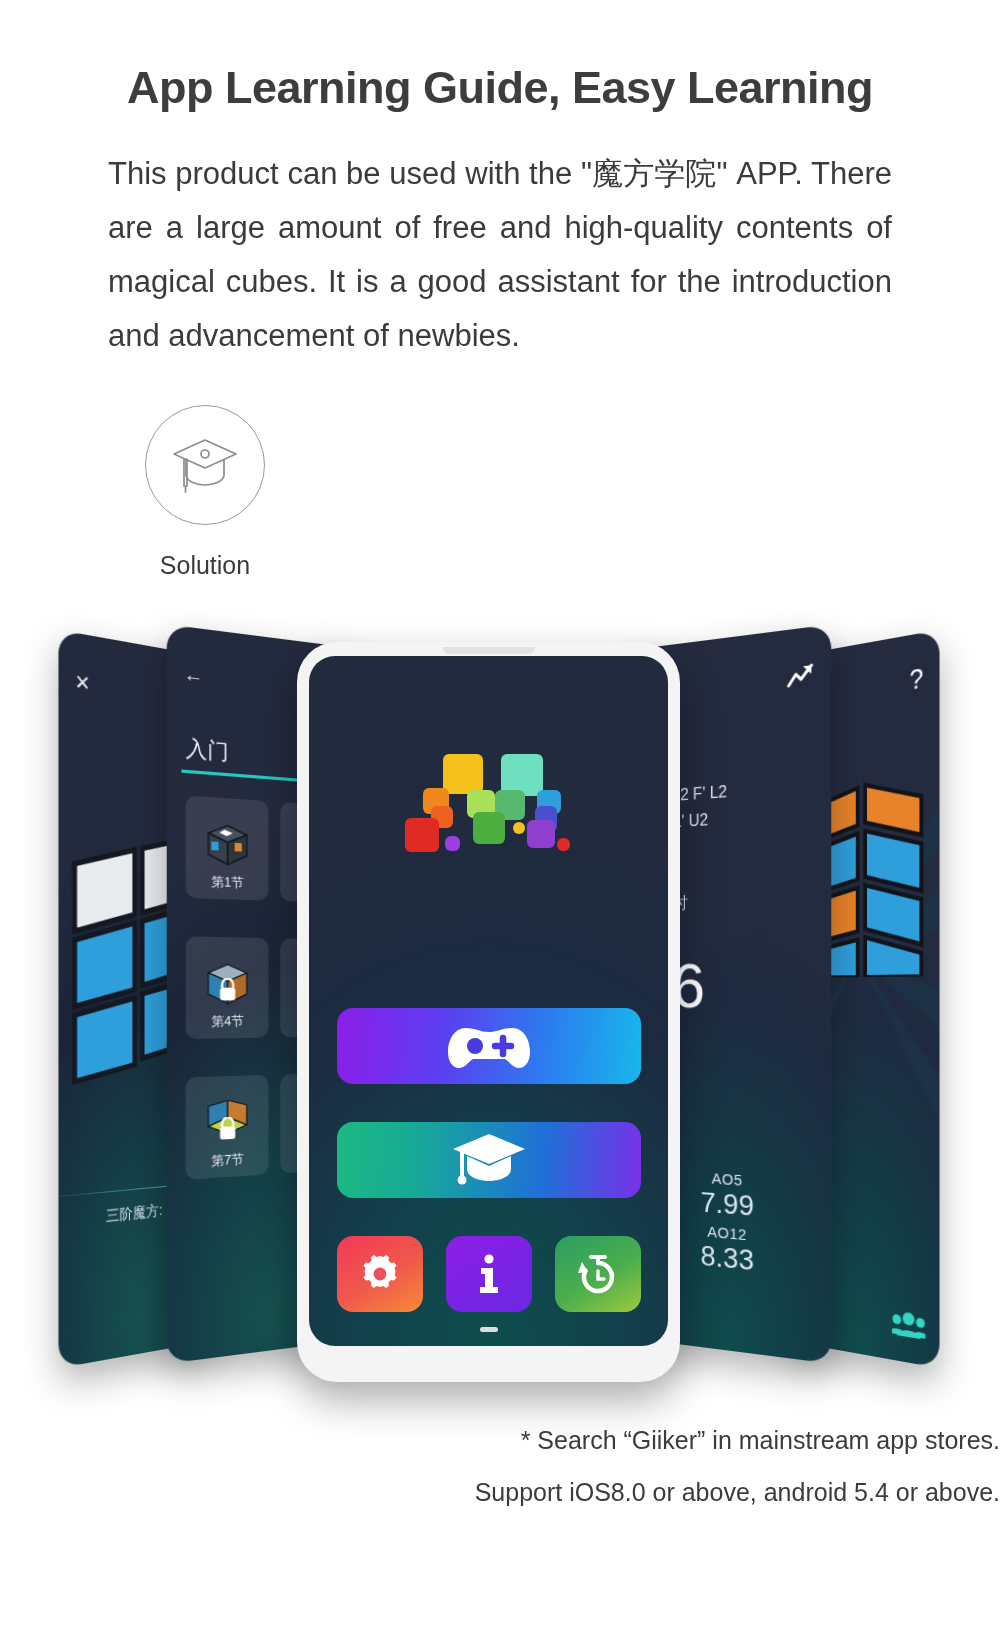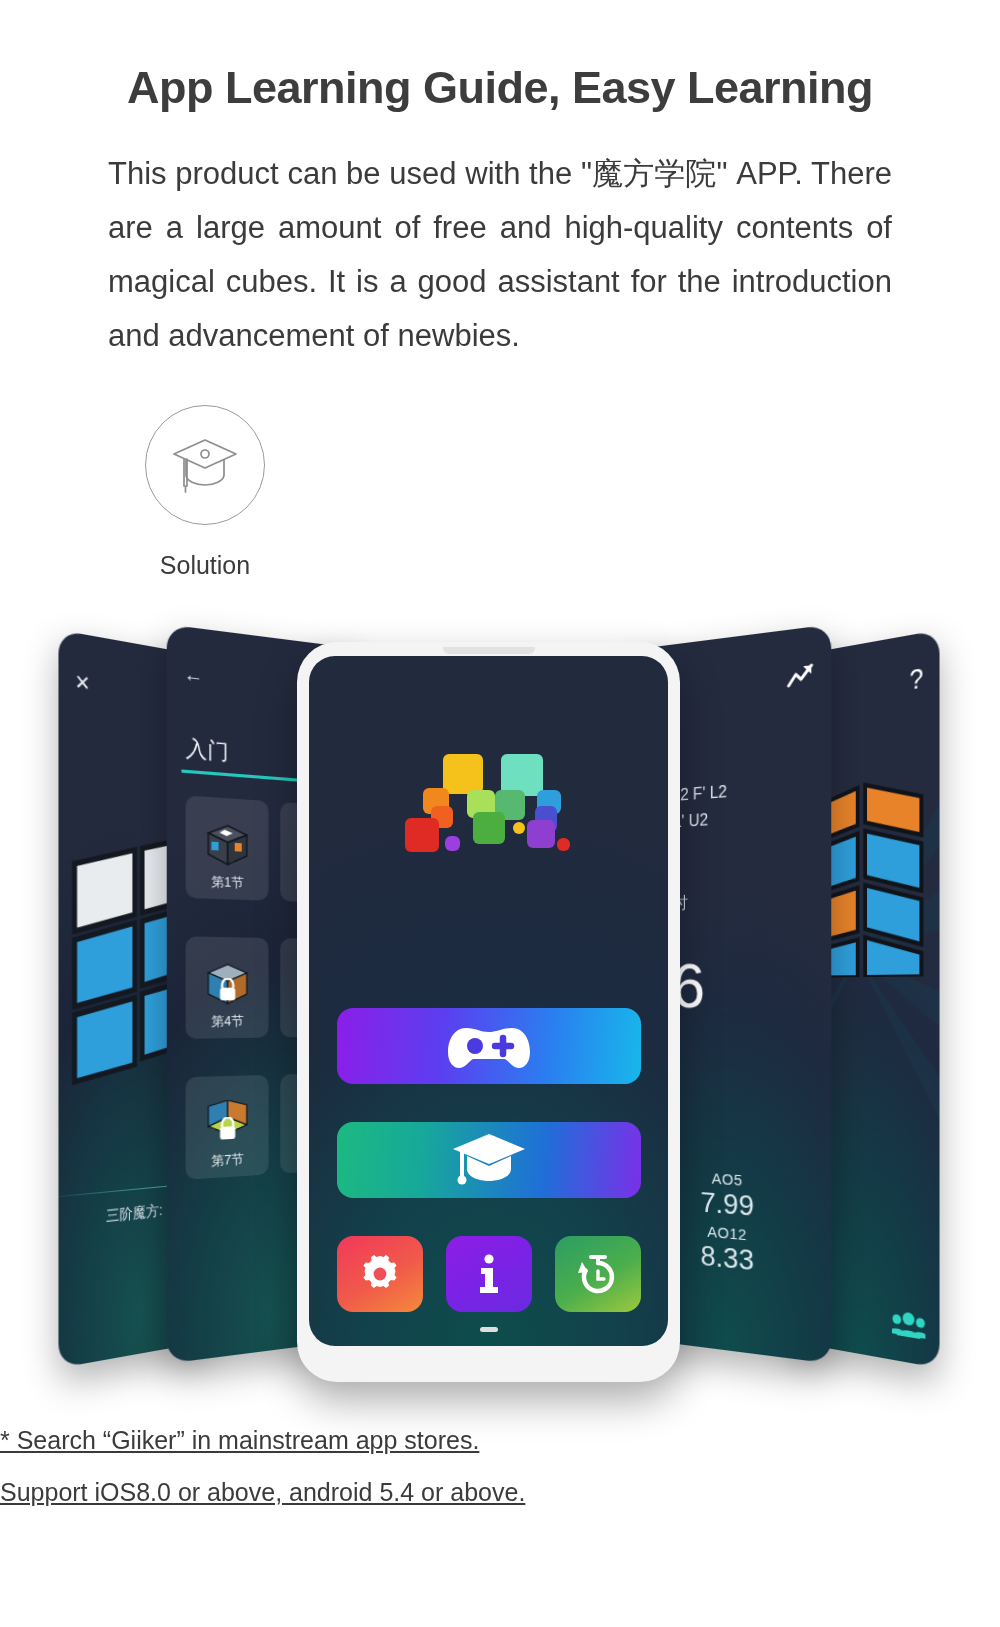--- a/index.html
+++ b/index.html
@@ -261,23 +261,22 @@
     color: #d7e2ea; font-size: 14px;
   }
   .left-line {
     position: absolute; left: 0px; bottom: 158px;
     width: 150px; height: 1.5px;
     background: linear-gradient(90deg, rgba(80,200,200,.1), rgba(100,220,215,.85));
   }
 
   
   .footer {
-    text-align: left;
+    text-align: right;
     margin-top: 12px;
-    text-decoration: underline;
   }
   .footer div {
     font-size: 25px;
     color: #3b3b3b;
     line-height: 52px;
   }
 </style>
 </head>
 <body>
 

